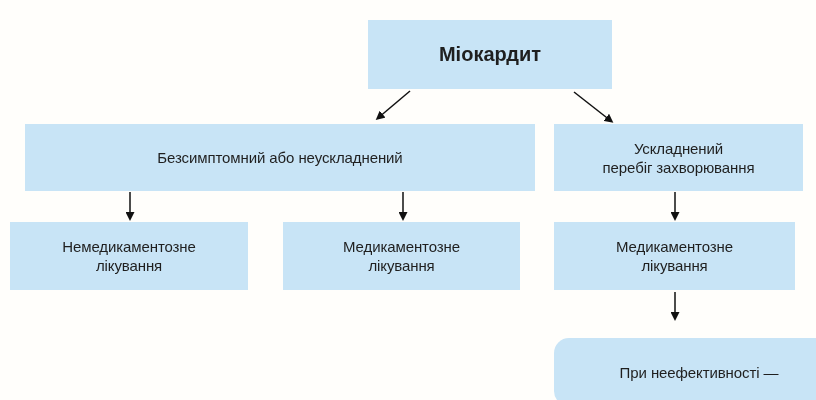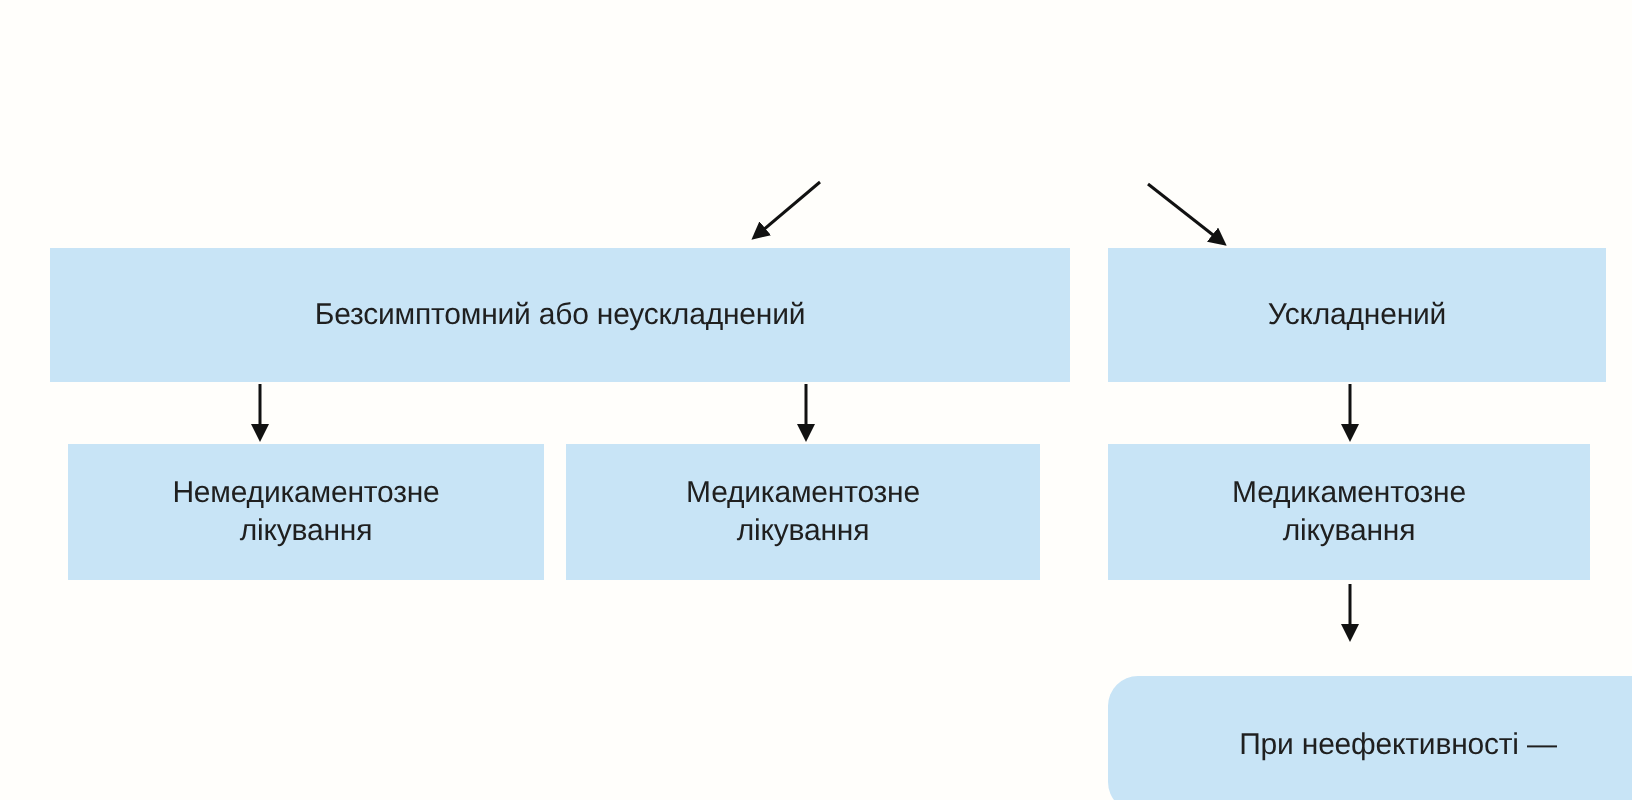--- a/index.html
+++ b/index.html
@@ -28,21 +28,21 @@
     line-height: 19px;
     letter-spacing: -0.1px;
   }
   .node .line { display: block; }
   .node-root {
     left: 368px; top: 20px; width: 244px; height: 69px;
     font-weight: bold; font-size: 20px; letter-spacing: 0;
   }
   .node-asymptomatic { left: 10px;  top: 124px; width: 510px; height: 67px; margin-left: 15px; }
   .node-complicated  { left: 554px; top: 124px; width: 249px; height: 67px; }
-  .node-nonpharm     { left: 10px;  top: 222px; width: 238px; height: 68px; margin-left: 24px; }
+  .node-nonpharm     { left: 10px;  top: 222px; width: 238px; height: 68px; }
   .node-pharm-left   { left: 283px; top: 222px; width: 237px; height: 68px; }
   .node-pharm-right  { left: 554px; top: 222px; width: 241px; height: 68px; }
   .node-surgical     { left: 554px; top: 338px; width: 290px; height: 68px; border-radius: 15px; }
   svg.arrows {
     position: absolute;
     left: 0; top: 0;
     width: 816px; height: 400px;
     pointer-events: none;
   }
   svg.arrows line {
@@ -62,27 +62,31 @@
       </marker>
     </defs>
     <line x1="410" y1="91" x2="378" y2="118" marker-end="url(#ah)"></line>
     <line x1="574" y1="92" x2="611" y2="121" marker-end="url(#ah)"></line>
     <line x1="130" y1="192" x2="130" y2="218" marker-end="url(#ah)"></line>
     <line x1="403" y1="192" x2="403" y2="218" marker-end="url(#ah)"></line>
     <line x1="675" y1="192" x2="675" y2="218" marker-end="url(#ah)"></line>
     <line x1="675" y1="292" x2="675" y2="318" marker-end="url(#ah)"></line>
   </svg>
 
+  <div class="node node-root">
+    <span class="line">Міокардит</span>
+  </div>
 
   <div class="node node-asymptomatic">
     <span class="line">Безсимптомний або неускладнений</span>
   </div>
 
   <div class="node node-complicated">
     <span class="line">Ускладнений</span>
+    <span class="line">перебіг захворювання</span>
   </div>
 
   <div class="node node-nonpharm">
     <span class="line">Немедикаментозне</span>
     <span class="line">лікування</span>
   </div>
 
   <div class="node node-pharm-left">
     <span class="line">Медикаментозне</span>
     <span class="line">лікування</span>

